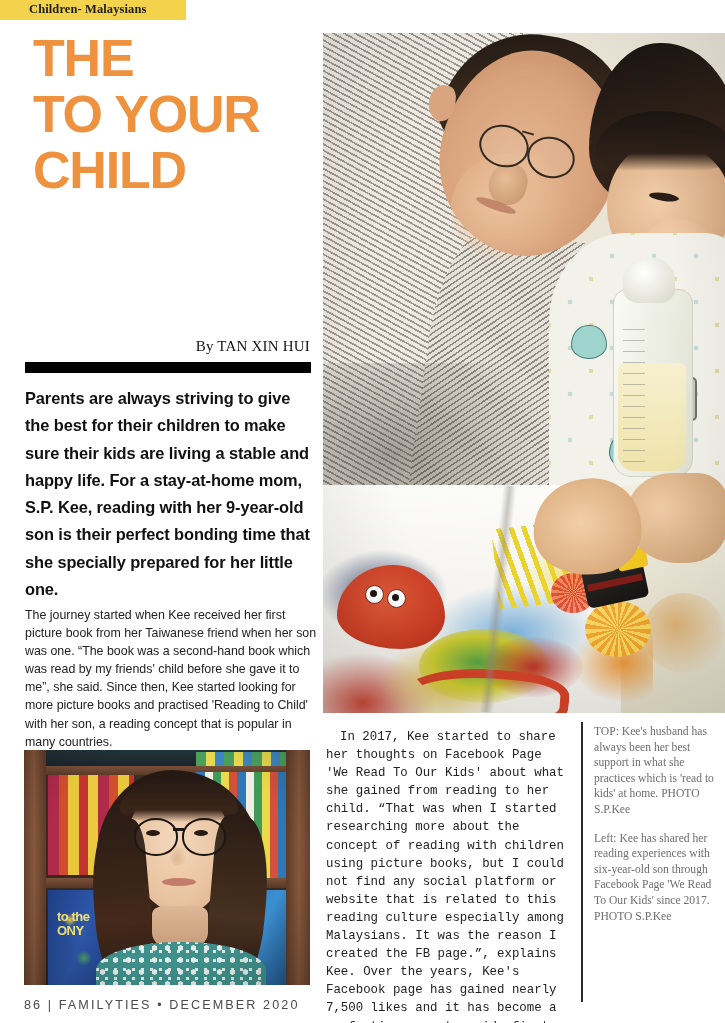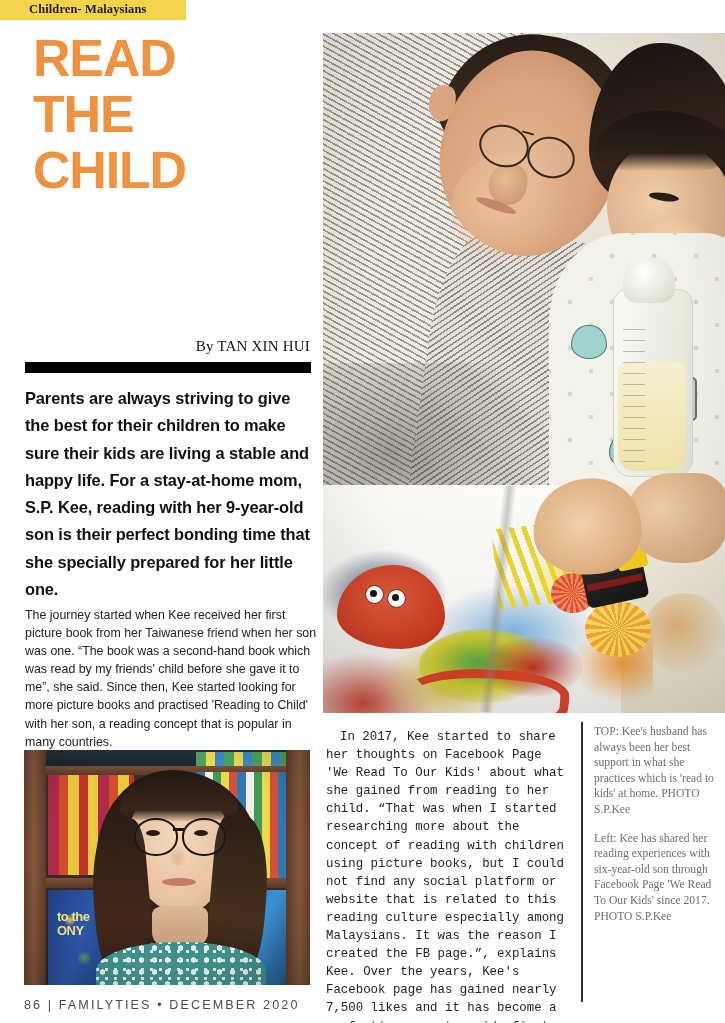--- a/index.html
+++ b/index.html
@@ -728,22 +728,22 @@
 </style>
 </head>
 <body>
 
 <div class="page">
 
   <div class="kicker-banner"></div>
   <div class="kicker-text">Children- Malaysians</div>
 
   <div class="headline">
-    <span class="hl-line">READ</span>
     <span class="hl-line">THE</span>
+    <span class="hl-line">TO YOUR</span>
     <span class="hl-line">CHILD</span>
   </div>
 
   <div class="byline">By TAN XIN HUI</div>
 
   <div class="rule-bar"></div>
 
   <div class="standfirst">Parents are always striving to give the best for their children to make sure their kids are living a stable and happy life. For a stay-at-home mom, S.P. Kee, reading with her 9-year-old son is their perfect bonding time that she specially prepared for her little one.</div>
 
   <div class="col-left-body">The journey started when Kee received her first picture book from her Taiwanese friend when her son was one. “The book was a second-hand book which was read by my friends' child before she gave it to me”, she said. Since then, Kee started looking for more picture books and practised 'Reading to Child' with her son, a reading concept that is popular in many countries.</div>

